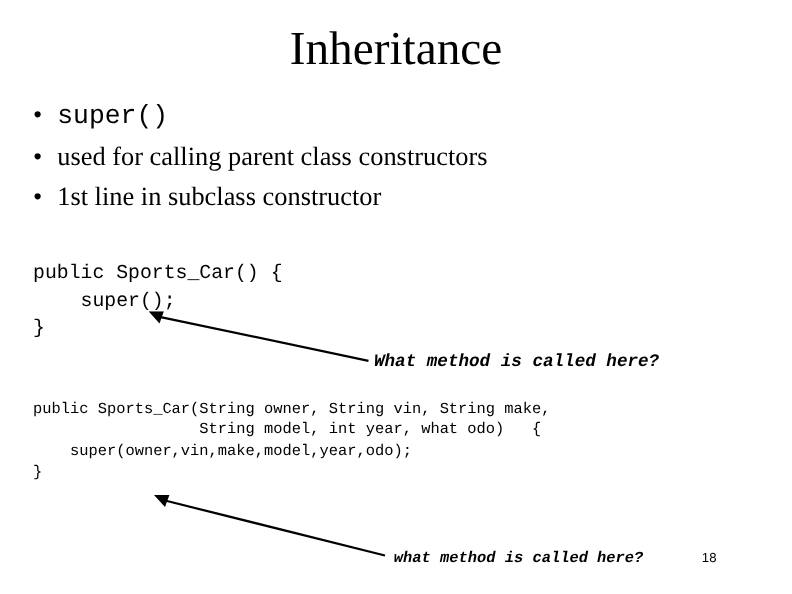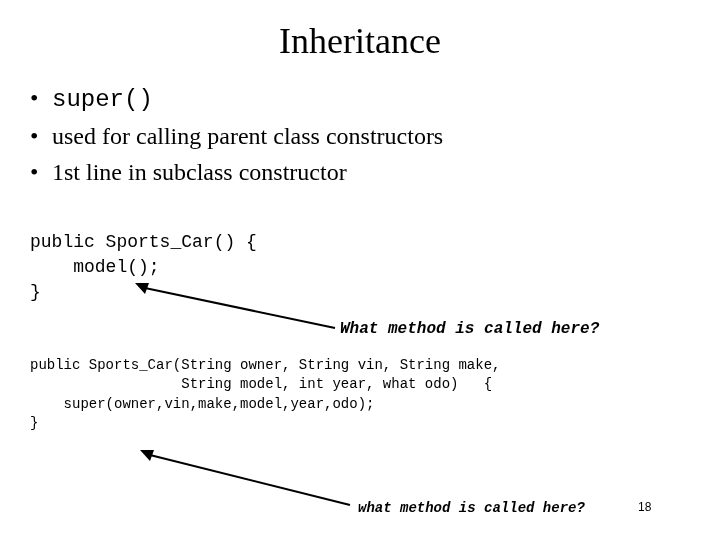--- a/index.html
+++ b/index.html
@@ -6,21 +6,21 @@
   body {
     width: 720px;
     height: 540px;
     background: #fff;
     font-family: "Times New Roman", Times, serif;
     color: #000;
     position: relative;
     padding: 20px 30px;
   }
   .title {
-    font-size: 36px;
+    font-size: 43px;
     text-align: center;
     margin-bottom: 18px;
     font-weight: normal;
   }
   .bullets {
     list-style: none;
     margin-bottom: 40px;
   }
   .bullets li {
     font-size: 24px;
@@ -78,21 +78,21 @@
 
 <h1 class="title">Inheritance</h1>
 
 <ul class="bullets">
   <li><span class="mono">super()</span></li>
   <li><span>used for calling parent class constructors</span></li>
   <li><span>1st line in subclass constructor</span></li>
 </ul>
 
 <div class="code-block"><span>public Sports_Car() {</span>
-<span>    model();</span>
+<span>    super();</span>
 <span>}</span></div>
 
 <svg class="arrow" style="left:135px; top:283px; width:210px; height:50px;">
   <line x1="200" y1="45" x2="10" y2="5" stroke="#000" stroke-width="2"></line>
   <polygon points="0,0 14,0 10,11" fill="#000"></polygon>
 </svg>
 
 <div class="annotation" style="left:340px; top:320px;">What method is called here?</div>
 
 <div class="code-block-small"><span>public Sports_Car(String owner, String vin, String make,</span>

